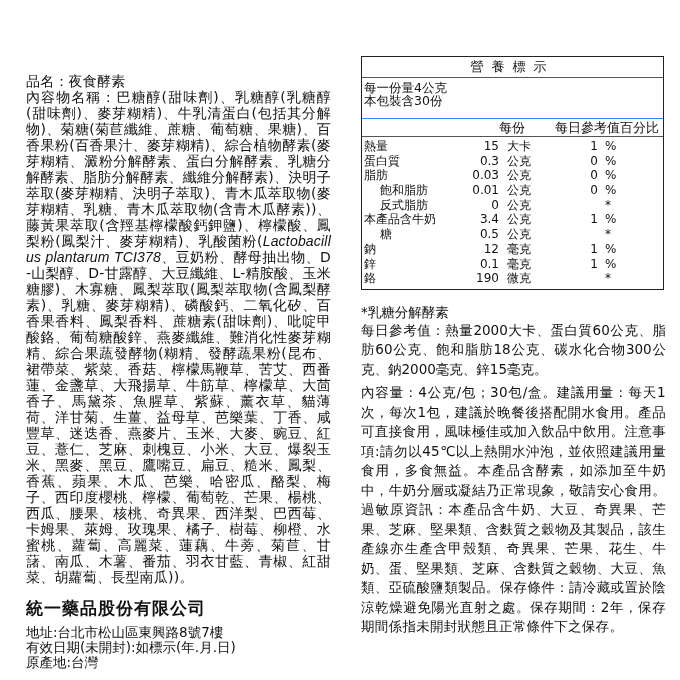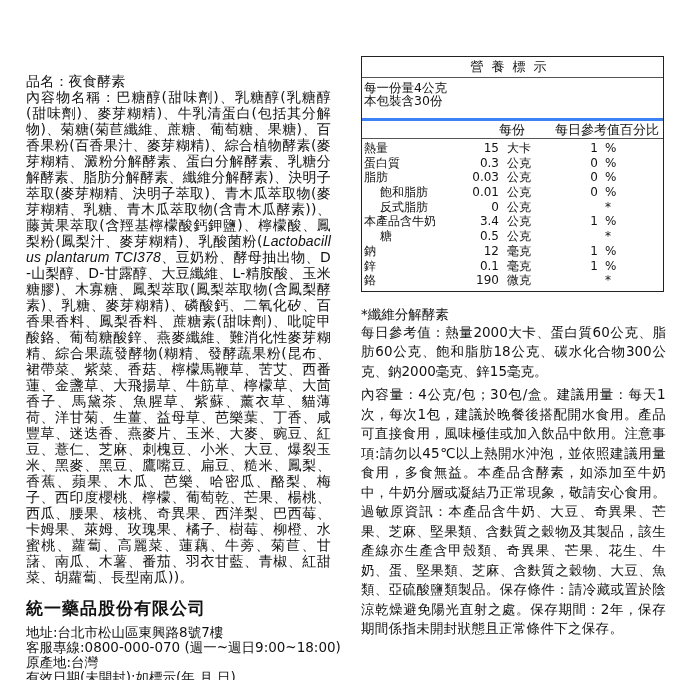--- a/index.html
+++ b/index.html
@@ -24,21 +24,21 @@
 
   .right { position: absolute; left: 350px; top: 56px; width: 305px; margin-left: 11px; }
   .nutri {
     border: 1.5px solid #222; width: 303px; box-sizing: border-box;
   }
   .nutri .title {
     text-align: center; font-size: 13px; letter-spacing: 8px; height: 20px; line-height: 20px;
     border-bottom: 1px solid #555;
   }
   .nutri .serving {
-    font-size: 12.5px; line-height: 13px; padding: 3px 2px; height: 34px; border-bottom: 3px solid #3b82f6;
+    font-size: 12.5px; line-height: 13px; padding: 3px 2px; height: 34px; border-bottom: 1px solid #3b82f6;
   }
   .nutri .colhead {
     font-size: 13px; height: 17px; line-height: 17px; border-bottom: 1px solid #555; position: relative;
   }
   .colhead .c1 { position: absolute; left: 137px; }
   .colhead .c2 { position: absolute; left: 193px; }
   .nutri .body { padding: 2px 2px 3px 2px; }
   .nrow { position: relative; height: 14.7px; font-size: 12px; line-height: 14.7px; }
   .nrow .name { position: absolute; left: 0; }
   .nrow .name.indent { left: 16px; }
@@ -55,23 +55,22 @@
 <body>
 
 <div class="left">
   <div class="ingredients">
     <div>品名：夜食酵素</div>
     <span>內容物名稱：巴糖醇(甜味劑)、乳糖醇(乳糖醇(甜味劑)、麥芽糊精)、牛乳清蛋白(包括其分解物)、菊糖(菊苣纖維、蔗糖、葡萄糖、果糖)、百香果粉(百香果汁、麥芽糊精)、綜合植物酵素(麥芽糊精、澱粉分解酵素、蛋白分解酵素、乳糖分解酵素、脂肪分解酵素、纖維分解酵素)、決明子萃取(麥芽糊精、決明子萃取)、青木瓜萃取物(麥芽糊精、乳糖、青木瓜萃取物(含青木瓜酵素))、藤黃果萃取(含羥基檸檬酸鈣鉀鹽)、檸檬酸、鳳梨粉(鳳梨汁、麥芽糊精)、乳酸菌粉(</span><span class="latin">Lactobacillus plantarum TCI378</span><span>、豆奶粉、酵母抽出物、D-山梨醇、D-甘露醇、大豆纖維、L-精胺酸、玉米糖膠)、木寡糖、鳳梨萃取(鳳梨萃取物(含鳳梨酵素)、乳糖、麥芽糊精)、磷酸鈣、二氧化矽、百香果香料、鳳梨香料、蔗糖素(甜味劑)、吡啶甲酸鉻、葡萄糖酸鋅、燕麥纖維、難消化性麥芽糊精、綜合果蔬發酵物(糊精、發酵蔬果粉(昆布、裙帶菜、紫菜、香菇、檸檬馬鞭草、苦艾、西番蓮、金盞草、大飛揚草、牛筋草、檸檬草、大茴香子、馬黛茶、魚腥草、紫蘇、薰衣草、貓薄荷、洋甘菊、生薑、益母草、芭樂葉、丁香、咸豐草、迷迭香、燕麥片、玉米、大麥、豌豆、紅豆、薏仁、芝麻、刺槐豆、小米、大豆、爆裂玉米、黑麥、黑豆、鷹嘴豆、扁豆、糙米、鳳梨、香蕉、蘋果、木瓜、芭樂、哈密瓜、酪梨、梅子、西印度櫻桃、檸檬、葡萄乾、芒果、楊桃、西瓜、腰果、核桃、奇異果、西洋梨、巴西莓、卡姆果、萊姆、玫瑰果、橘子、樹莓、柳橙、水蜜桃、蘿蔔、高麗菜、蓮藕、牛蒡、菊苣、甘藷、南瓜、木薯、番茄、羽衣甘藍、青椒、紅甜菜、胡蘿蔔、長型南瓜))。</span>
   </div>
   <div class="company">統一藥品股份有限公司</div>
   <div class="contact">
     <div>地址:台北市松山區東興路8號7樓</div>
-    <div>客服專線:0800-000-070 (週一~週日9:00~18:00)</div>
+    <div>有效日期(未開封):如標示(年.月.日)</div>
     <div>原產地:台灣</div>
-    <div>有效日期(未開封):如標示(年.月.日)</div>
   </div>
 </div>
 
 <div class="right">
   <div class="nutri">
     <div class="title">營養標示</div>
     <div class="serving">
       <div>每一份量4公克</div>
       <div>本包裝含30份</div>
     </div>
@@ -147,17 +146,17 @@
           <span class="name">鉻</span>
           <span class="val">190</span>
           <span class="unit">微克</span>
           <span class="pct"></span>
           <span class="pctsym">*</span>
         </div>
       </div>
   </div>
 
   <div class="notes">
-    <p class="ast">*纖維分解酵素</p>
+    <p class="ast">*乳糖分解酵素</p>
     <p>每日參考值：熱量2000大卡、蛋白質60公克、脂肪60公克、飽和脂肪18公克、碳水化合物300公克、鈉2000毫克、鋅15毫克。</p>
     <p class="usage">內容量：4公克/包；30包/盒。建議用量：每天1次，每次1包，建議於晚餐後搭配開水食用。產品可直接食用，風味極佳或加入飲品中飲用。注意事項:請勿以45℃以上熱開水沖泡，並依照建議用量食用，多食無益。本產品含酵素，如添加至牛奶中，牛奶分層或凝結乃正常現象，敬請安心食用。過敏原資訊：本產品含牛奶、大豆、奇異果、芒果、芝麻、堅果類、含麩質之穀物及其製品，該生產線亦生產含甲殼類、奇異果、芒果、花生、牛奶、蛋、堅果類、芝麻、含麩質之穀物、大豆、魚類、亞硫酸鹽類製品。保存條件：請冷藏或置於陰涼乾燥避免陽光直射之處。保存期間：2年，保存期間係指未開封狀態且正常條件下之保存。</p>
   </div>
 </div>
 
 </body></html>

